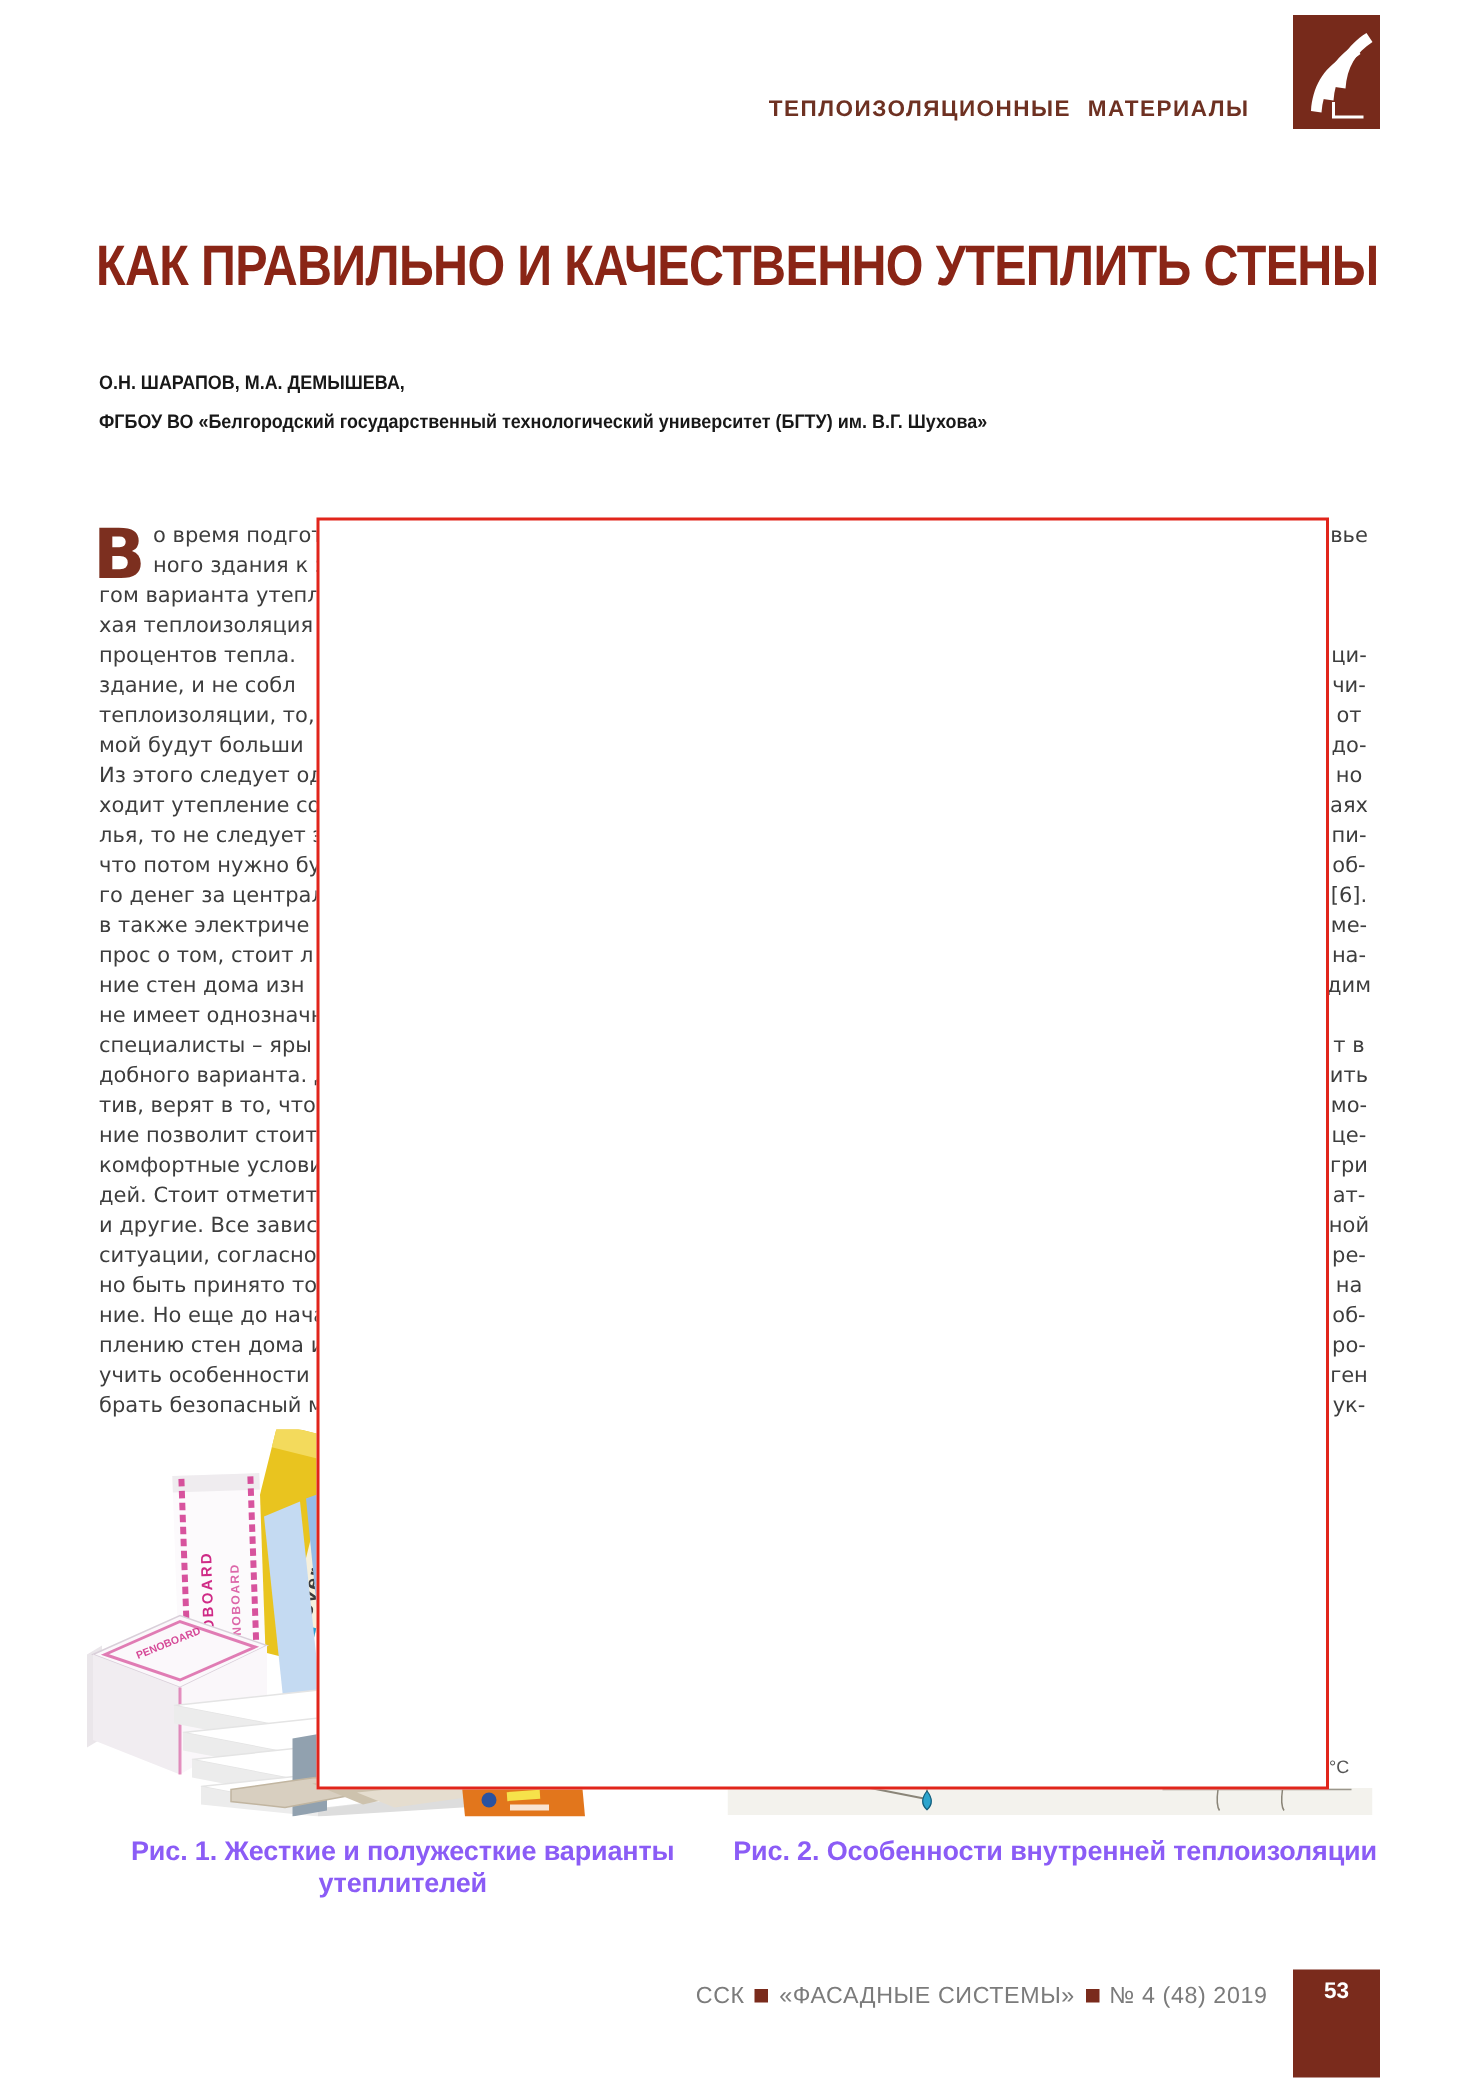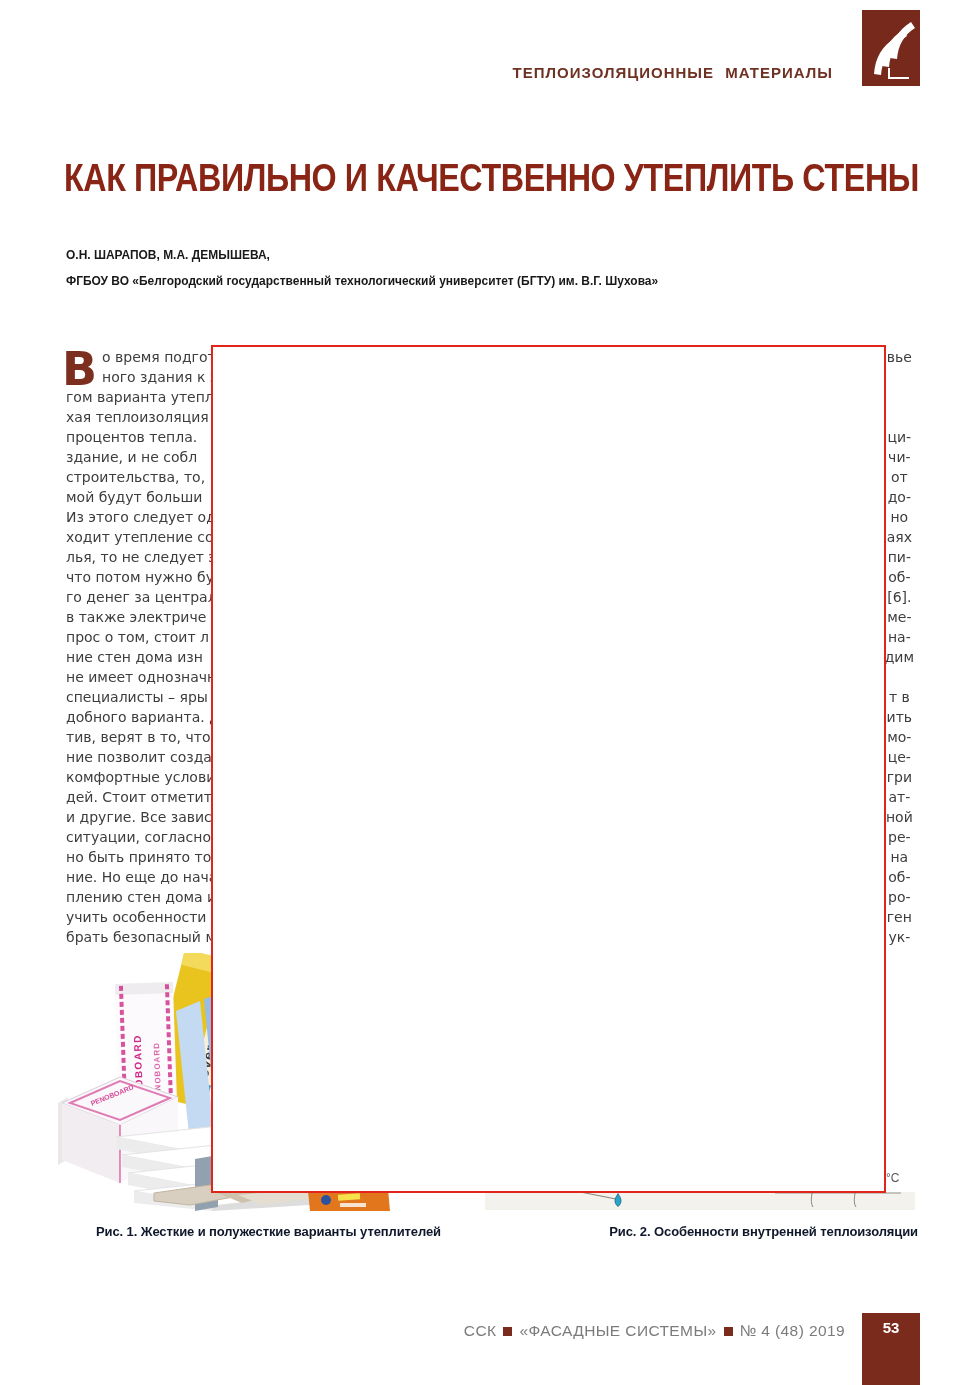--- a/index.html
+++ b/index.html
@@ -31,21 +31,21 @@
     font-size:46px;line-height:40px;font-weight:bold;color:#7c2f1f;}
 
   
   .red-box{top:345px;left:211px;width:675px;height:848px;box-sizing:border-box;
     background:#ffffff;border:2px solid #e1251b;z-index:10;}
 
   
   .fig1{top:953px;left:58px;width:340px;height:258px;z-index:2;}
   .fig2{top:1152px;left:485px;width:430px;height:60px;z-index:2;}
   .fig2-unit{top:1171px;left:886px;z-index:2;font-size:12px;color:#555;}
-  .caption{font-size:13px;font-weight:bold;color:#0f172a;text-align:center;
+  .caption{font-size:18px;font-weight:bold;color:#8b5cf6;text-align:center;
     letter-spacing:-.1px;z-index:3;}
   .cap1{top:1224px;left:56px;width:425px;}
   .cap2{top:1224px;left:488px;width:430px;text-align:right;}
 
   
   .footer{top:1322px;right:135px;z-index:3;font-size:15.5px;color:#7b7b7b;
     letter-spacing:.4px;white-space:nowrap;text-align:center;}
   .footer .sq{display:inline-block;width:9px;height:9px;background:#7a2b1c;
     margin:0 7px;vertical-align:middle;}
   .page-badge{top:1313px;left:862px;width:58px;height:74px;background:#7a2b1c;z-index:3;
@@ -74,35 +74,35 @@
 <div class="abs affiliation">ФГБОУ ВО «Белгородский государственный технологический университет (БГТУ) им. В.Г. Шухова»</div>
 
 <div class="abs drop-cap">В</div>
 <div class="abs left-col">
     <div class="bline indent">о время подгото</div>
     <div class="bline indent">ного здания к з</div>
     <div class="bline">гом варианта утепл</div>
     <div class="bline">хая теплоизоляция</div>
     <div class="bline">процентов тепла.</div>
     <div class="bline">здание, и не собл</div>
-    <div class="bline">строительства, то,</div>
+    <div class="bline">теплоизоляции, то,</div>
     <div class="bline">мой будут больши</div>
     <div class="bline">Из этого следует од</div>
     <div class="bline">ходит утепление со</div>
     <div class="bline">лья, то не следует э</div>
     <div class="bline">что потом нужно бу</div>
     <div class="bline">го денег за централ</div>
     <div class="bline">в также электриче</div>
     <div class="bline">прос о том, стоит л</div>
     <div class="bline">ние стен дома изн</div>
     <div class="bline">не имеет однозначн</div>
     <div class="bline">специалисты – яры</div>
     <div class="bline">добного варианта. Д</div>
     <div class="bline">тив, верят в то, что</div>
-    <div class="bline">ние позволит созда</div>
+    <div class="bline">ние позволит стоит</div>
     <div class="bline">комфортные услови</div>
     <div class="bline">дей. Стоит отметить</div>
     <div class="bline">и другие. Все завис</div>
     <div class="bline">ситуации, согласно</div>
     <div class="bline">но быть принято то</div>
     <div class="bline">ние. Но еще до нача</div>
     <div class="bline">плению стен дома и</div>
     <div class="bline">учить особенности</div>
     <div class="bline">брать безопасный м</div>
   </div>

